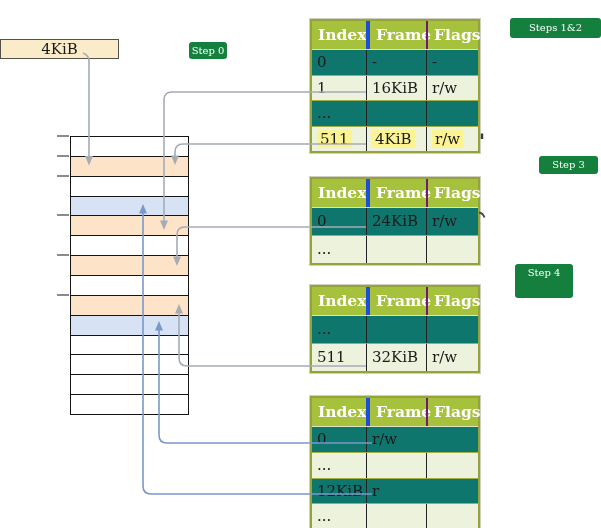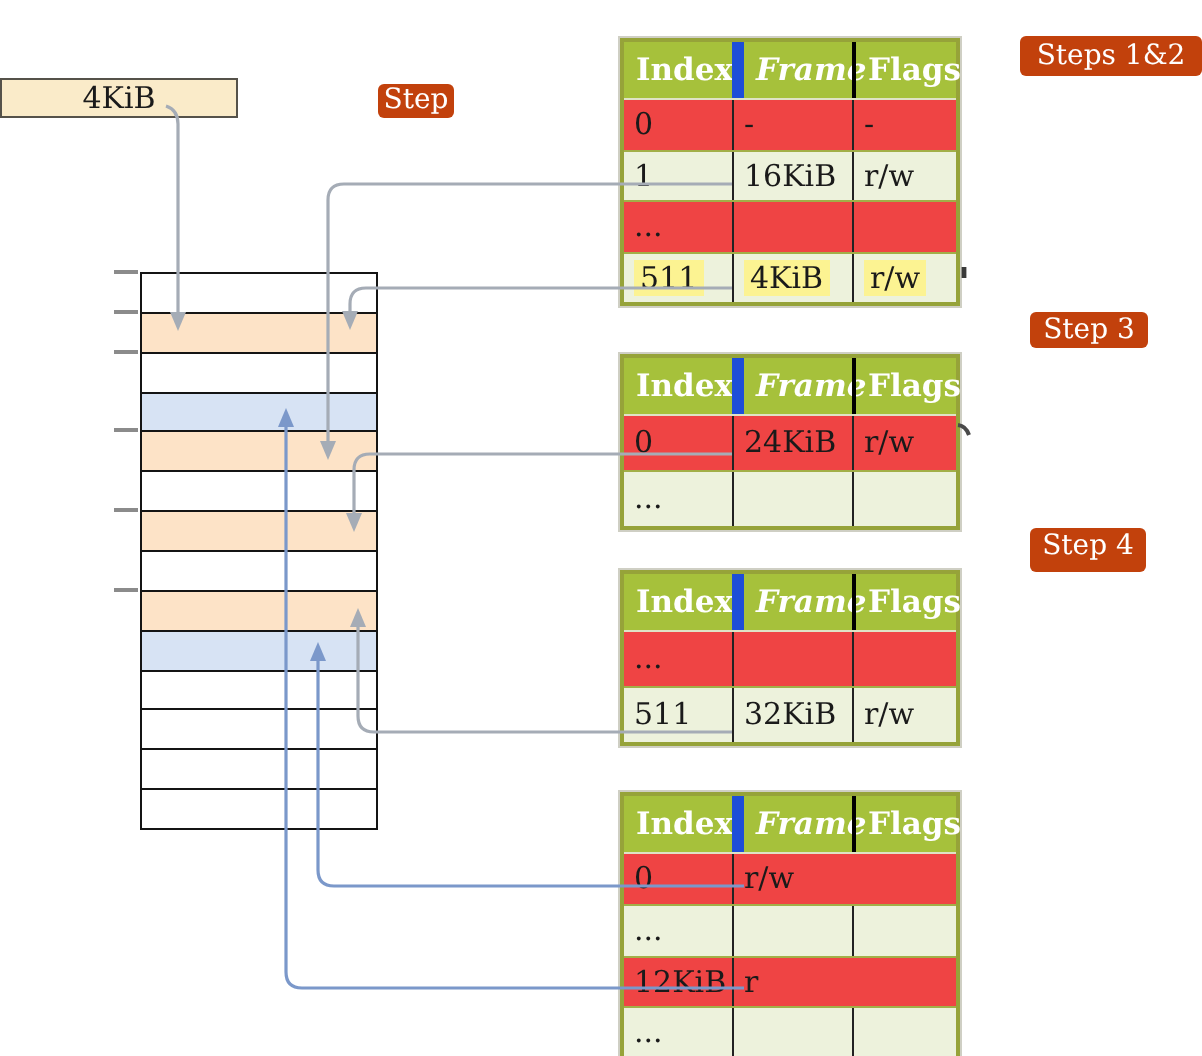--- a/index.html
+++ b/index.html
@@ -4,46 +4,46 @@
 <style>
   html,body{margin:0;padding:0;background:#fff;}
   #canvas{position:relative;width:601px;height:528px;background:#ffffff;overflow:hidden;
           font-family:"DejaVu Serif","Liberation Serif",serif;color:#1a1a1a;}
 
   
   .cr3{position:absolute;left:0;top:39px;width:117px;height:18px;background:#faebc9;
        border:1px solid #55524a;text-align:center;line-height:18px;font-size:15px;}
 
   
-  .badge{position:absolute;background:#c2410c;color:#fff;border-radius:3px;
-         text-align:center;font-size:14px;}
+  .badge{position:absolute;background:#15803d;color:#fff;border-radius:3px;
+         text-align:center;font-size:10px;}
   .badge.b0{left:189px;top:42px;width:38px;height:17px;line-height:17px;}
   .badge.b12{left:510px;top:18px;width:91px;height:20px;line-height:20px;}
-  .badge.b3{left:515px;top:156px;width:59px;height:18px;line-height:18px;}
-  .badge.b4{left:515px;top:264px;width:58px;height:22px;line-height:18px;}
+  .badge.b3{left:539px;top:156px;width:59px;height:18px;line-height:18px;}
+  .badge.b4{left:515px;top:264px;width:58px;height:34px;line-height:18px;}
 
   
   .memcol{position:absolute;left:70px;top:136px;width:117px;height:277px;
           border:1px solid #141414;display:flex;flex-direction:column;background:#fff;}
   .mrow{flex:1;border-bottom:1px solid #141414;}
   .mrow:last-child{border-bottom:none;}
   .mrow.free{background:#ffffff;}
   .mrow.page-table{background:#fde3c7;}
   .mrow.mapped-page{background:#d7e3f4;}
   .tick{position:absolute;left:57px;width:12px;height:2px;background:#8b8b8b;}
 
   
   .ptable{position:absolute;left:310px;width:166px;border:2px solid #96a339;
-          box-shadow:0 0 0 1px #cfcfc4;background:#ef4444;}
+          box-shadow:0 0 0 1px #cfcfc4;background:#0f766e;}
   .thead{display:flex;height:28px;background:#a6c13b;}
   .th{color:#fff;font-weight:bold;font-size:15.5px;line-height:28px;padding-left:6px;
       box-sizing:border-box;}
   .th:nth-child(1){width:54px;}
-  .th:nth-child(2){width:60px;border-left:6px solid #1d4ed8;font-style:italic;}
-  .th:nth-child(3){flex:1;border-left:2px solid #000000;text-align:center;}
+  .th:nth-child(2){width:60px;border-left:4px solid #1d4ed8;}
+  .th:nth-child(3){flex:1;border-left:2px solid #701a75;text-align:center;}
   .thead{border-bottom:1px solid #dfe3c6;}
   .trow{display:flex;}
   .tbody .trow:nth-child(even){background:#edf2dc;}
   .tbody .trow + .trow{border-top:1px solid #a2af48;}
   .td{font-size:15px;padding-left:5px;box-sizing:border-box;white-space:nowrap;}
   .td:nth-child(1){width:54px;}
   .td:nth-child(2){width:60px;border-left:1px solid #222;}
   .td:nth-child(3){flex:1;border-left:1px solid #222;}
   .t1 .trow{height:24.6px;line-height:24.6px;}
   .t2 .trow{height:27px;line-height:27px;}

